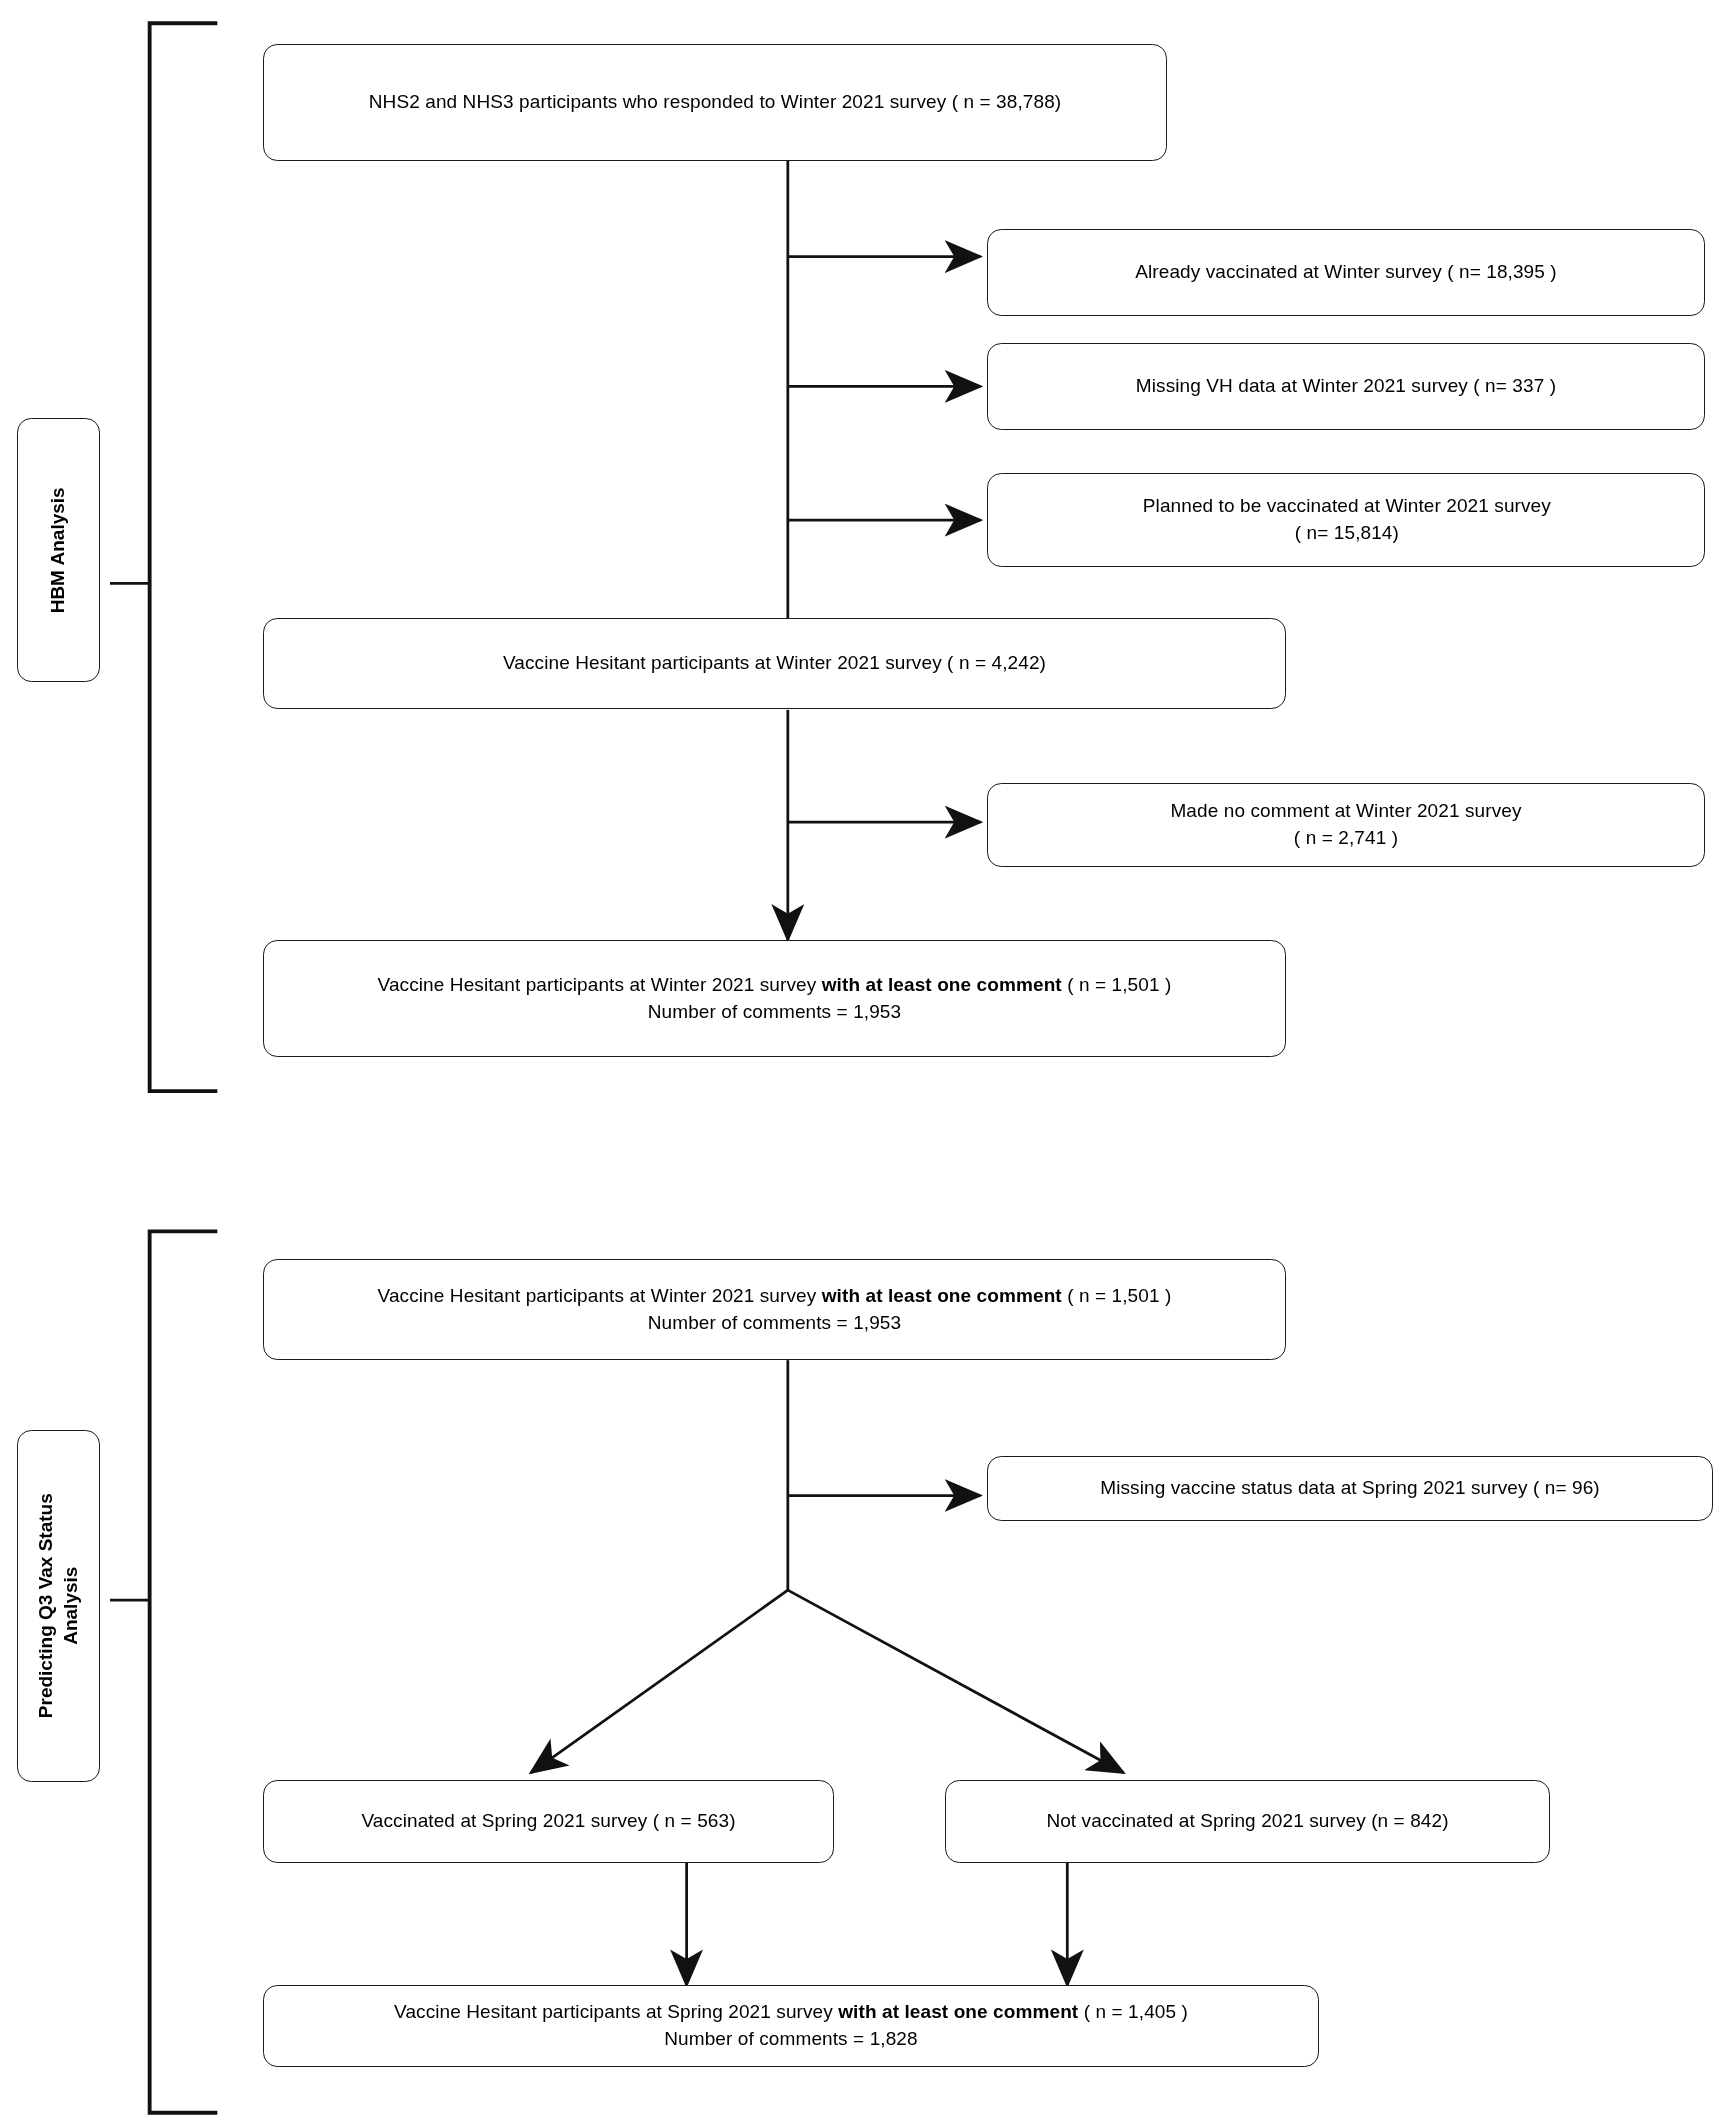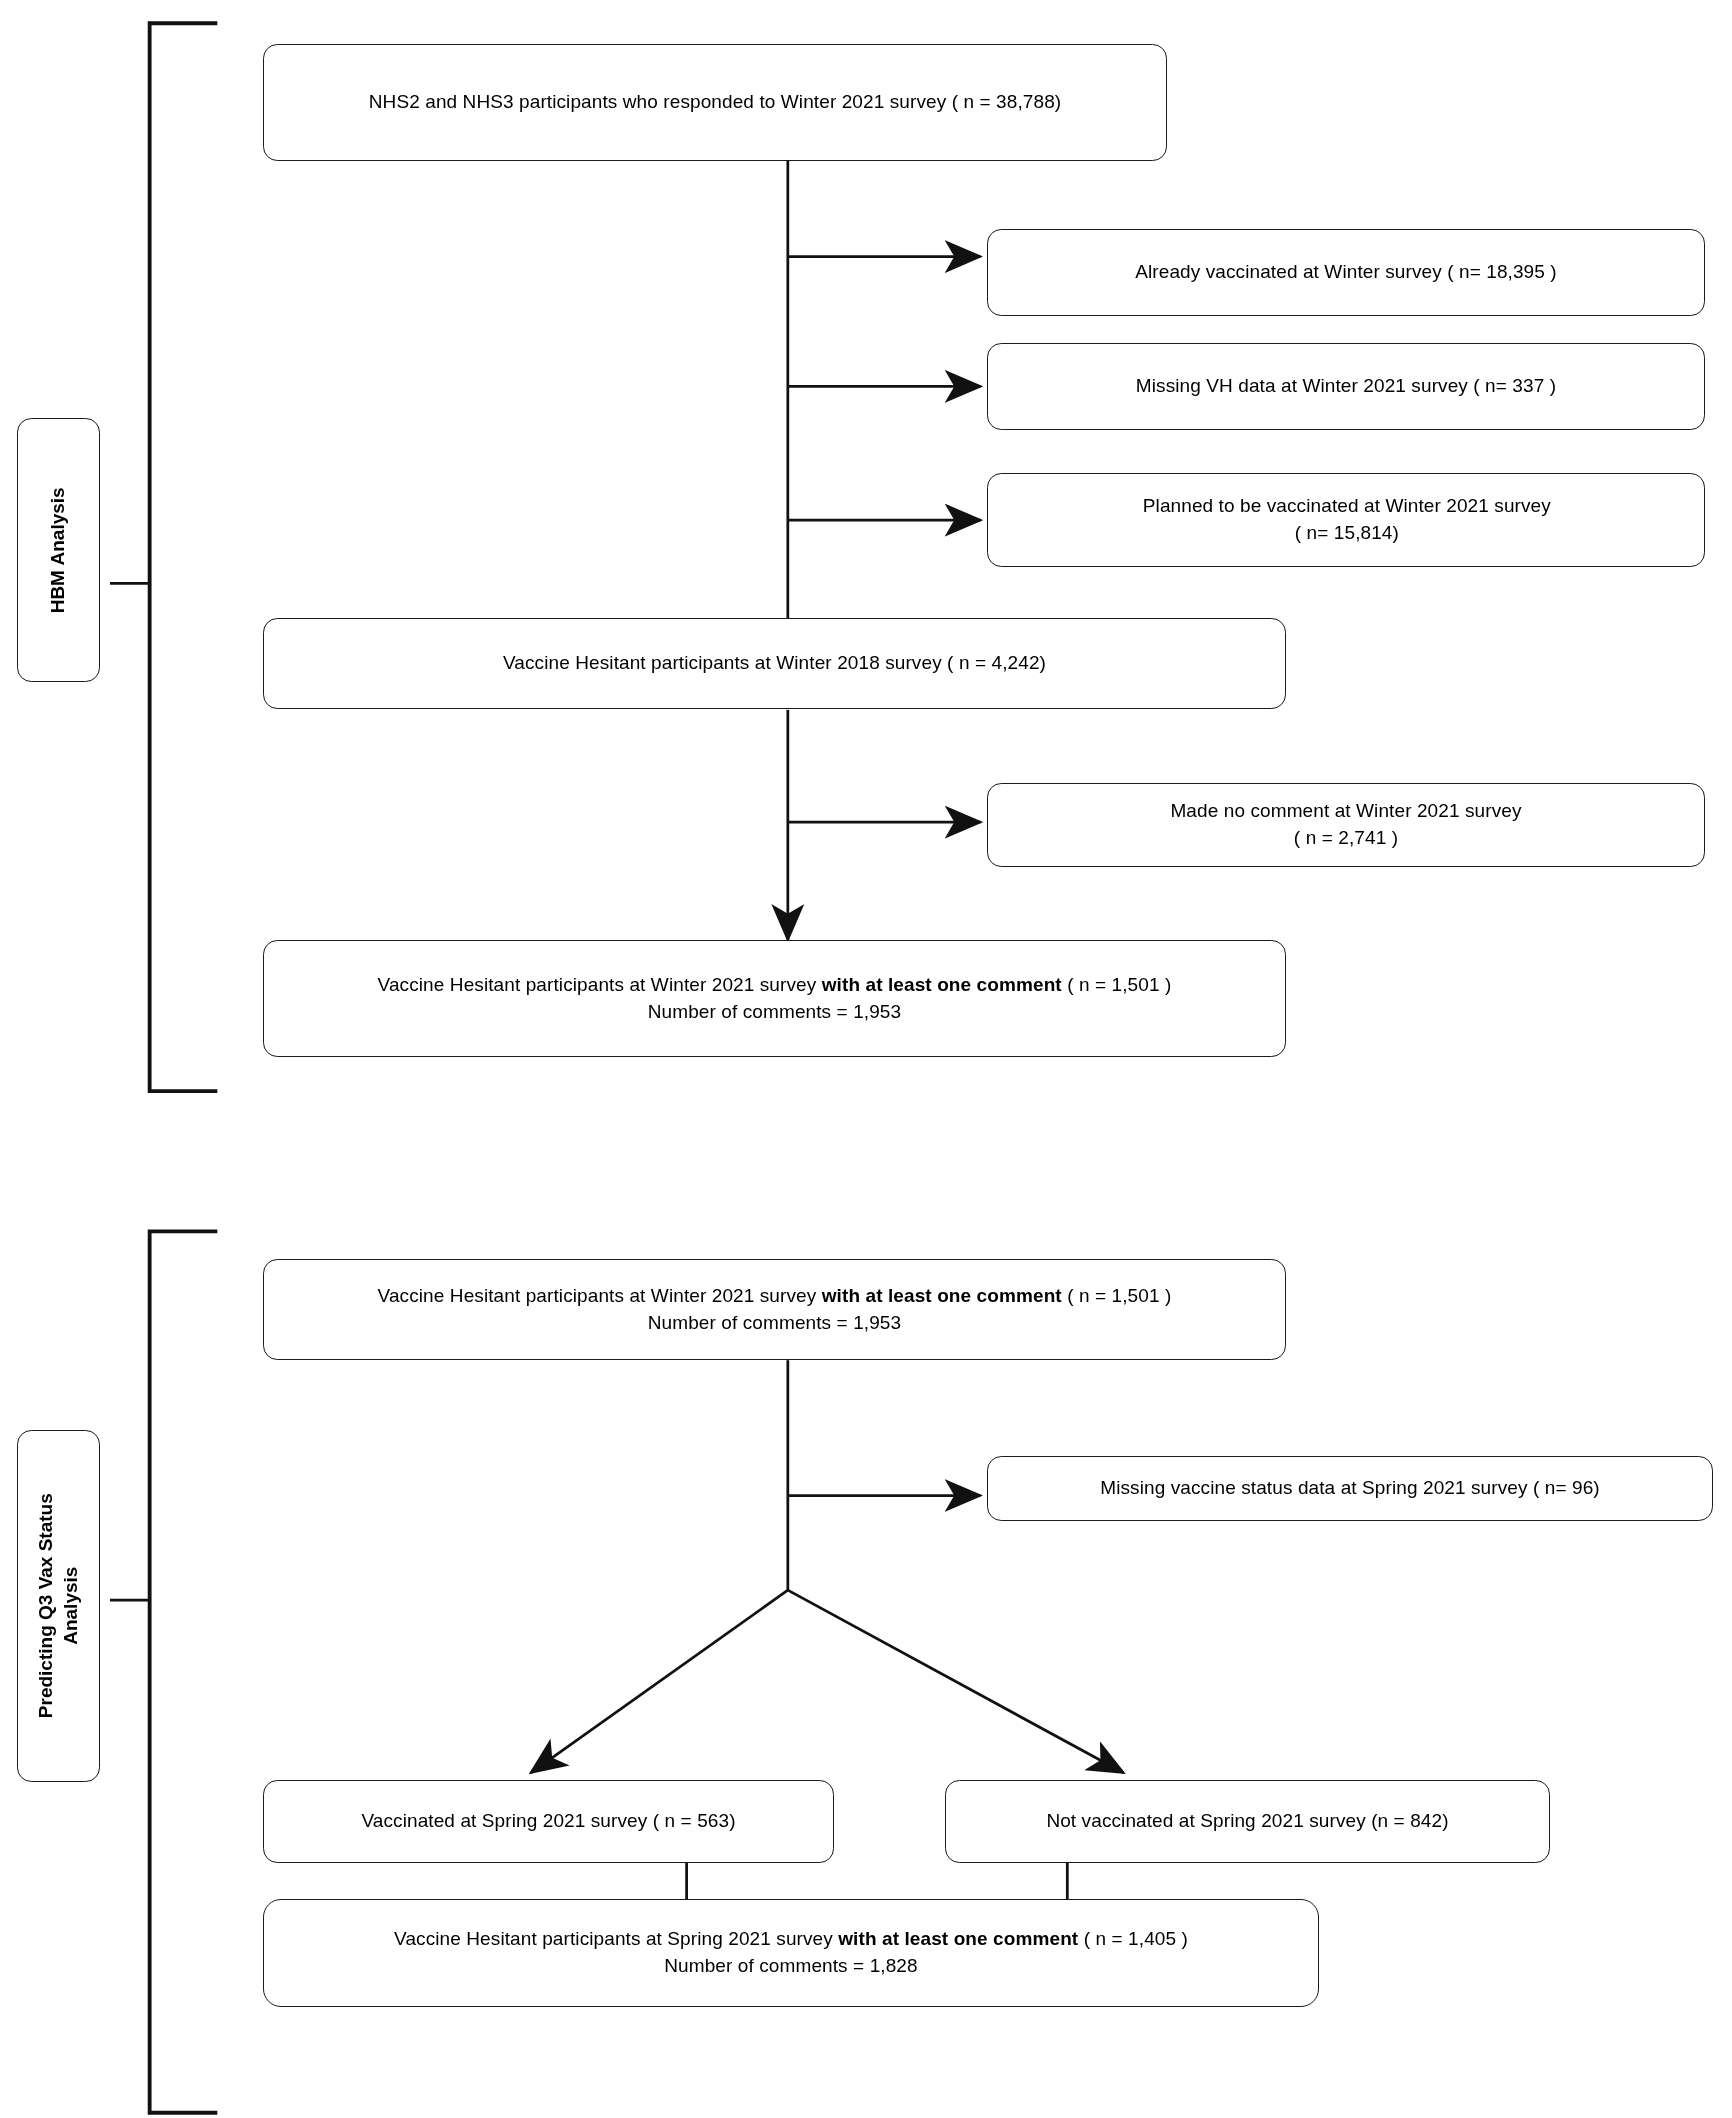--- a/index.html
+++ b/index.html
@@ -159,21 +159,21 @@
 
   <div class="node" style="left:987px; top:473px; width:718px; height:94px;padding-left:16px;">
     <span class="txt">
       <span class="line2">Planned to be vaccinated at Winter 2021 survey</span>
       <span class="line2">( n= 15,814)</span>
     </span>
   </div>
 
   <div class="node" style="left:263px; top:618px; width:1023px; height:91px;">
     <span class="txt">
-      <span>Vaccine Hesitant participants at Winter 2018 survey ( n =  4,242)</span>
+      <span>Vaccine Hesitant participants at Winter 2021 survey ( n =  4,242)</span>
     </span>
   </div>
 
   <div class="node" style="left:987px; top:783px; width:718px; height:84px;justify-content:center;">
     <span class="txt">
       <span class="line2">Made no comment at Winter 2021 survey</span>
       <span class="line2">( n = 2,741 )</span>
     </span>
   </div>
 
@@ -206,21 +206,21 @@
       <span>Vaccinated at Spring 2021 survey ( n = 563)</span>
     </span>
   </div>
 
   <div class="node" style="left:905px; top:1780px; width:605px; height:83px;margin-left:40px;">
     <span class="txt">
       <span>Not vaccinated at Spring 2021 survey (n = 842)</span>
     </span>
   </div>
 
-  <div class="node" style="left:263px; top:1899px; width:1056px; height:108px;border-radius:18px;">
+  <div class="node" style="left:263px; top:1985px; width:1056px; height:82px;">
     <span class="txt">
       <span class="line2">
         <span>Vaccine Hesitant participants at Spring 2021 survey </span><b>with at least one comment</b><span> ( n = 1,405 )</span>
       </span>
       <span class="line2">Number of comments = 1,828</span>
     </span>
   </div>
 
 </div>
 

